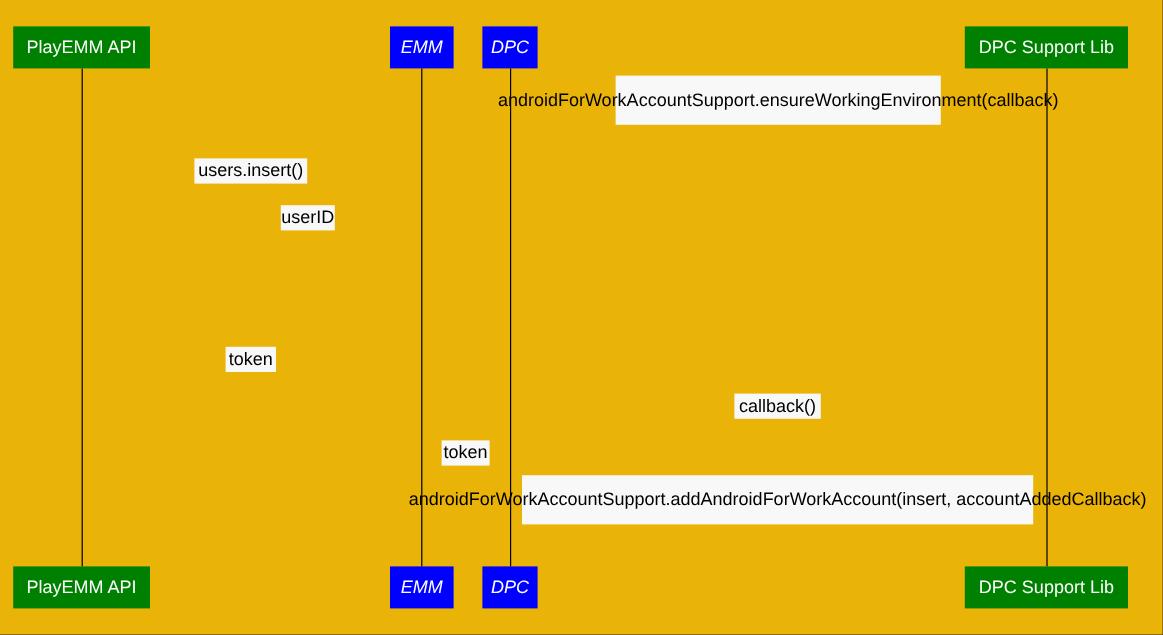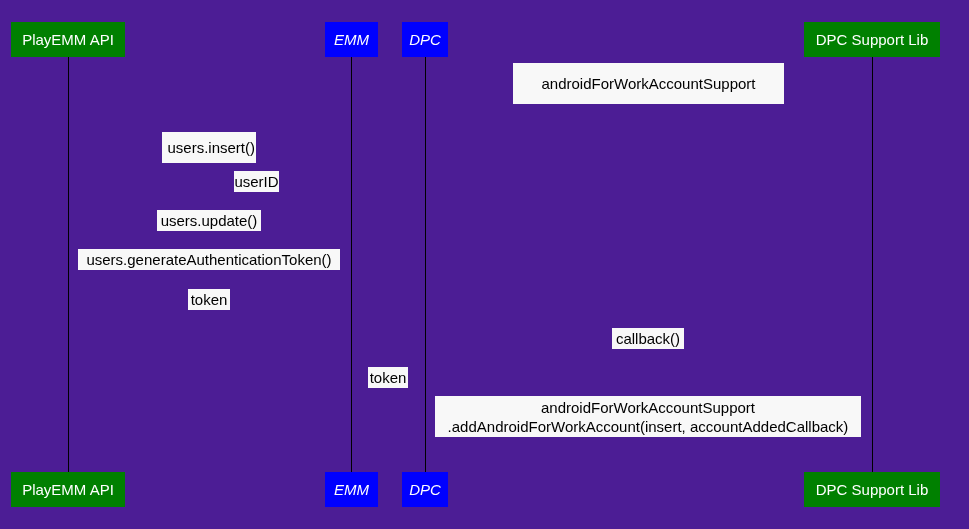--- a/index.html
+++ b/index.html
@@ -5,21 +5,21 @@
 <style>
   html, body {
     margin: 0;
     padding: 0;
     background: #000000;
   }
   #diagram {
     position: relative;
     width: 969px;
     height: 529px;
-    background: #4c1d95;
+    background: #eab308;
     overflow: hidden;
     font-family: "Liberation Sans", sans-serif;
   }
   .participant-box {
     position: absolute;
     box-sizing: border-box;
     display: flex;
     align-items: center;
     justify-content: center;
     color: #ffffff;
@@ -41,21 +41,21 @@
     position: absolute;
     box-sizing: border-box;
     background: #f8f8f8;
     color: #000000;
     font-size: 15px;
     line-height: 19px;
     white-space: pre;
     text-align: center;
     padding: 1px 1px;
     display: flex;
-    flex-direction: column;
+    flex-direction: row;
     align-items: center;
     justify-content: center;
   }
   .msg-label .line { display: block; }
 </style>
 </head>
 <body>
 
 <div id="diagram">
 
@@ -72,37 +72,32 @@
   </div>
   <div class="participant-box blue" style="left:402px;top:22px;width:46px;height:35px;">
     <span>DPC</span>
   </div>
   <div class="participant-box green" style="left:804px;top:22px;width:136px;height:35px;">
     <span>DPC Support Lib</span>
   </div>
 
   <div class="msg-label" style="left:513px;top:63px;width:271px;height:41px;">
     <span class="line">androidForWorkAccountSupport</span>
+    <span class="line">.ensureWorkingEnvironment(callback)</span>
   </div>
 
-  <div class="msg-label" style="left:162px;top:132px;width:94px;height:31px;align-items:flex-end;">
+  <div class="msg-label" style="left:162px;top:132px;width:94px;height:21px;align-items:flex-end;">
     <span class="line">users.insert()</span>
   </div>
 
   <div class="msg-label" style="left:187px;top:171px;width:45px;height:21px;margin-left:47px;">
     <span class="line">userID</span>
   </div>
 
-  <div class="msg-label" style="left:157px;top:210px;width:104px;height:21px;">
-    <span class="line">users.update()</span>
-  </div>
 
-  <div class="msg-label" style="left:78px;top:249px;width:262px;height:21px;">
-    <span class="line">users.generateAuthenticationToken()</span>
-  </div>
 
   <div class="msg-label" style="left:188px;top:289px;width:42px;height:21px;">
     <span class="line">token</span>
   </div>
 
   <div class="msg-label" style="left:612px;top:328px;width:72px;height:21px;">
     <span class="line">callback()</span>
   </div>
 
   <div class="msg-label" style="left:368px;top:367px;width:40px;height:21px;">

